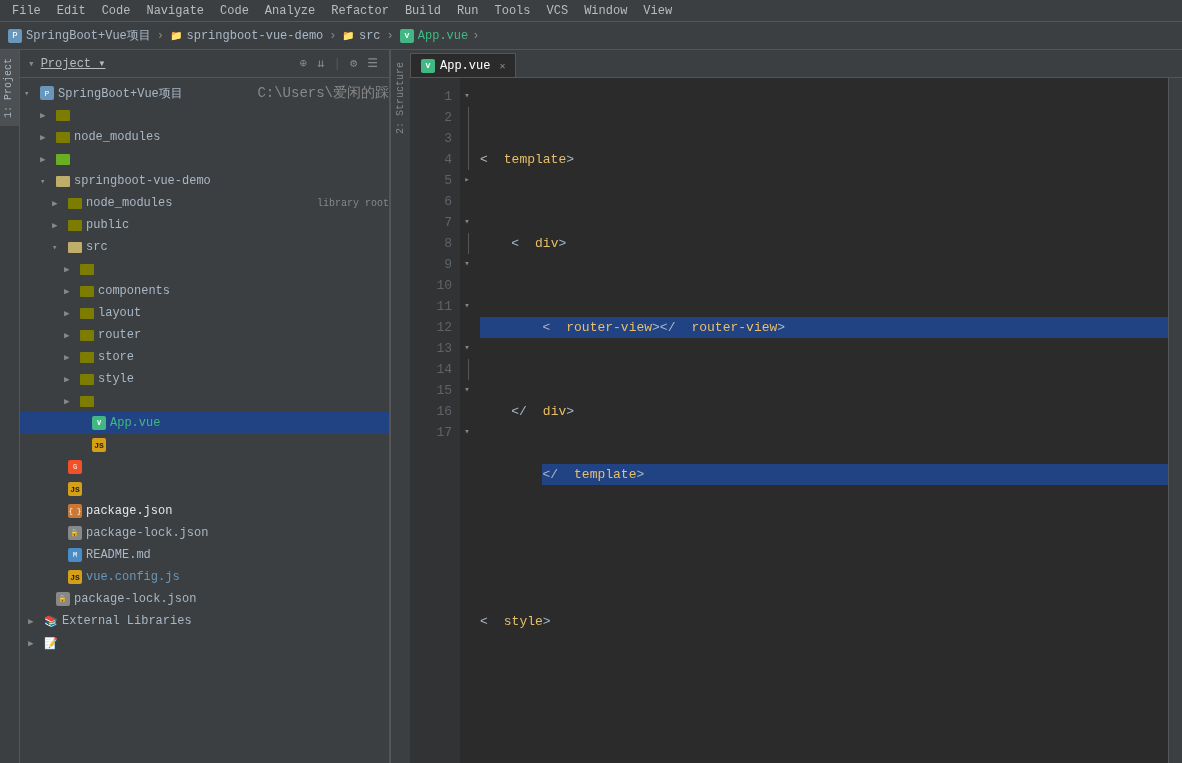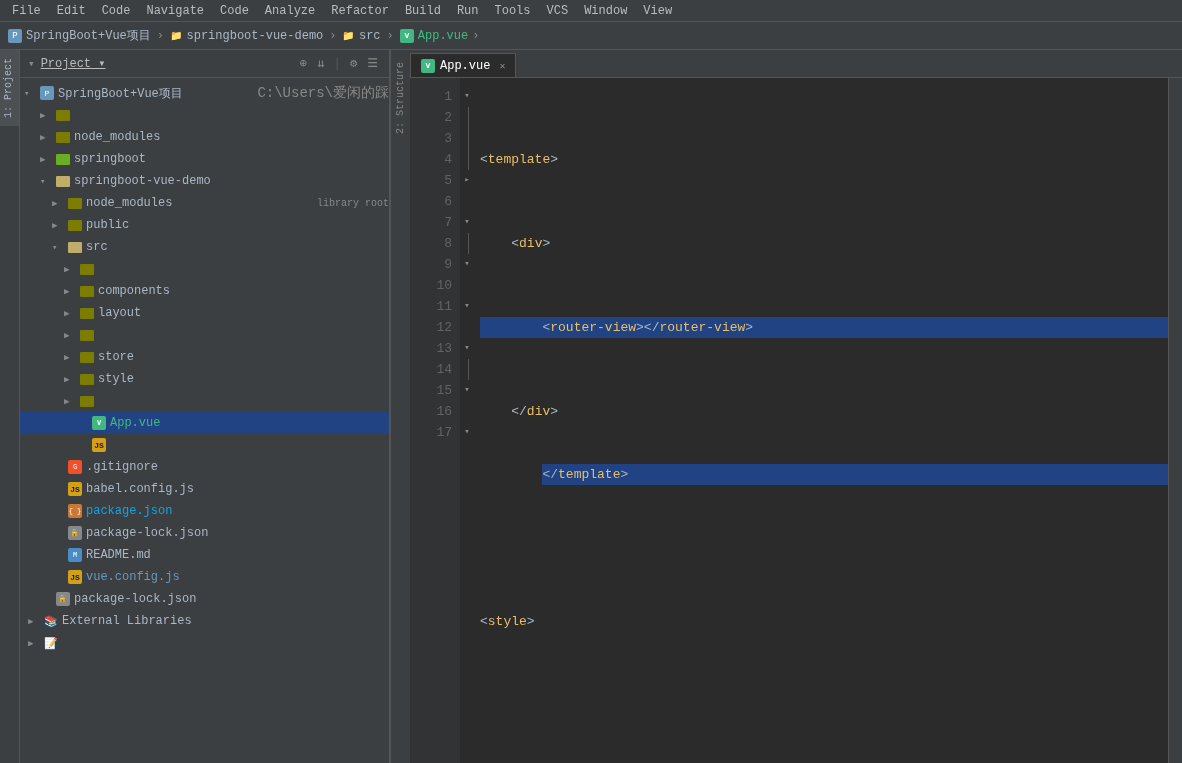--- a/index.html
+++ b/index.html
@@ -326,21 +326,21 @@
       white-space: pre;
     }
     .code-line {
       height: 21px;
       display: flex;
       align-items: center;
       padding-right: 20px;
     }
 
     
-    .c-tag { color: #e8bf6a; }       
+    .c-tag { color: #e8bf6a; margin-left: 16px; }       
     .c-bracket { color: #a9b7c6; }
 
     
     .structure-panel {
       width: 20px;
       background: #3c3f41;
       border-left: 1px solid #555;
       flex-shrink: 0;
       display: flex;
       flex-direction: column;
@@ -450,21 +450,20 @@
             <span class="icon-folder"></span>
           </span>
         <span class="tree-label">node_modules</span>
       </div>
 
       <div class="tree-item" style="padding-left:20px;">
         <span class="tree-arrow">▶</span>
         <span class="tree-icon">
             <span class="icon-folder" style="background:#6aaf23;"></span>
           </span>
-        <span class="tree-label">springboot</span>
       </div>
 
       <div class="tree-item" style="padding-left:20px;">
         <span class="tree-arrow">▾</span>
         <span class="tree-icon">
             <span class="icon-folder-open"></span>
           </span>
         <span class="tree-label">springboot-vue-demo</span>
       </div>
 
@@ -514,20 +513,21 @@
             <span class="icon-folder"></span>
           </span>
         <span class="tree-label">layout</span>
       </div>
 
       <div class="tree-item" style="padding-left:44px;">
         <span class="tree-arrow">▶</span>
         <span class="tree-icon">
             <span class="icon-folder"></span>
           </span>
+        <span class="tree-label">router</span>
       </div>
 
       <div class="tree-item" style="padding-left:44px;">
         <span class="tree-arrow">▶</span>
         <span class="tree-icon">
             <span class="icon-folder"></span>
           </span>
         <span class="tree-label">store</span>
       </div>
 
@@ -559,37 +559,35 @@
         <span class="tree-icon">
             <span class="icon-js">JS</span>
           </span>
       </div>
 
       <div class="tree-item" style="padding-left:32px;">
         <span class="tree-arrow" style="visibility:hidden;">▶</span>
         <span class="tree-icon">
             <span class="icon-generic" style="background:#f34f29;">G</span>
           </span>
-        <span class="tree-label">.gitignore</span>
       </div>
 
       <div class="tree-item" style="padding-left:32px;">
         <span class="tree-arrow" style="visibility:hidden;">▶</span>
         <span class="tree-icon">
             <span class="icon-js">JS</span>
           </span>
-        <span class="tree-label">babel.config.js</span>
       </div>
 
       <div class="tree-item" style="padding-left:32px;">
         <span class="tree-arrow" style="visibility:hidden;">▶</span>
         <span class="tree-icon">
             <span class="icon-json" style="background:#cc7832;">{ }</span>
           </span>
-        <span class="tree-label" style="color:#0ea5e9;">package.json</span>
+        <span class="tree-label" style="color:#e5e5e5;">package.json</span>
       </div>
 
       <div class="tree-item" style="padding-left:32px;">
         <span class="tree-arrow" style="visibility:hidden;">▶</span>
         <span class="tree-icon">
             <span class="icon-generic" style="background:#888;font-size:7px;">🔒</span>
           </span>
         <span class="tree-label">package-lock.json</span>
       </div>
 

